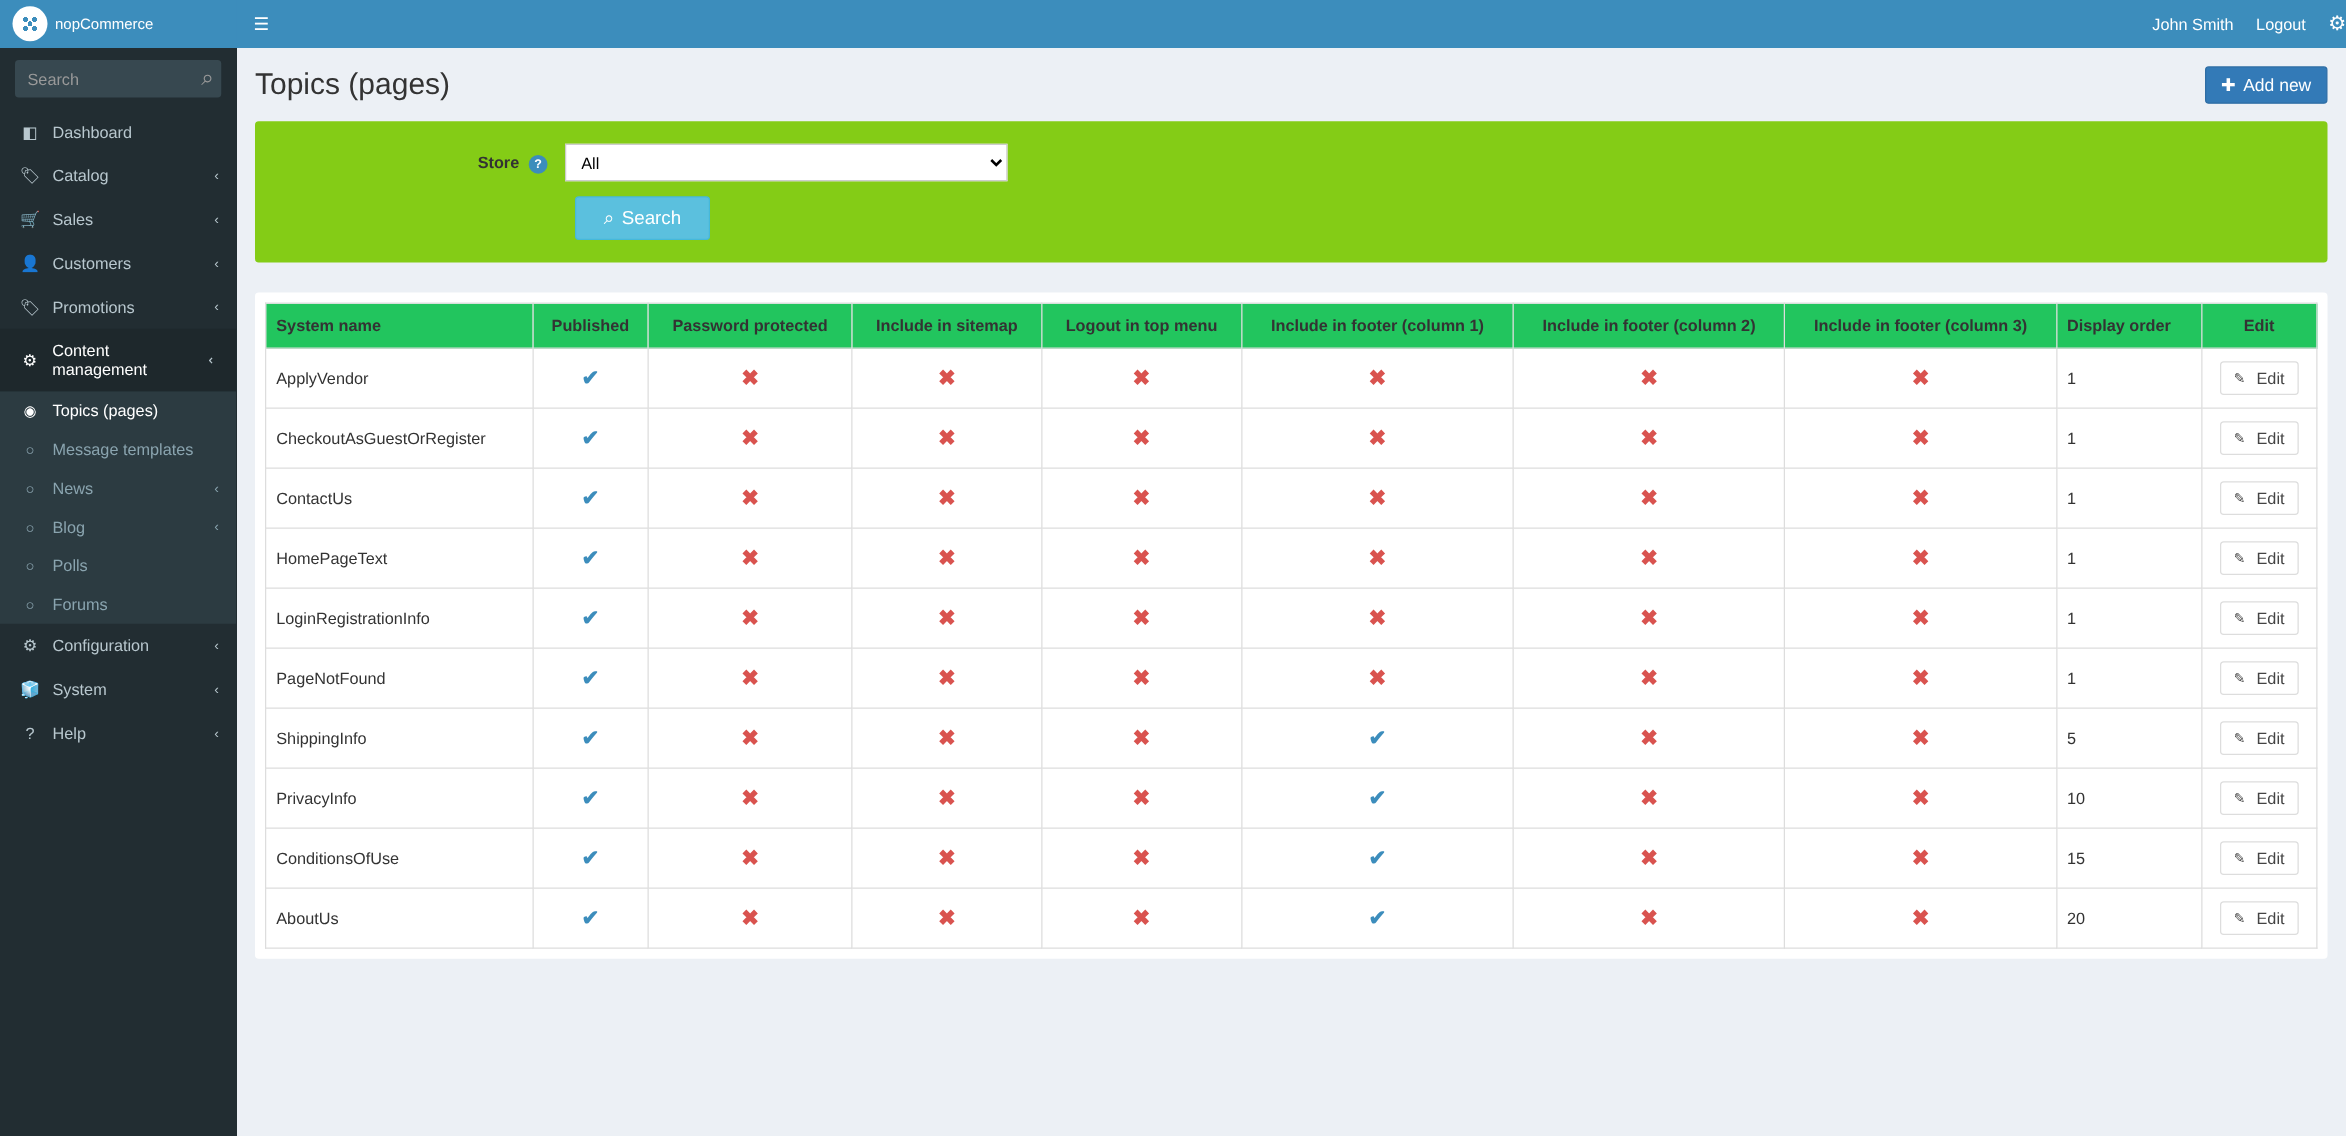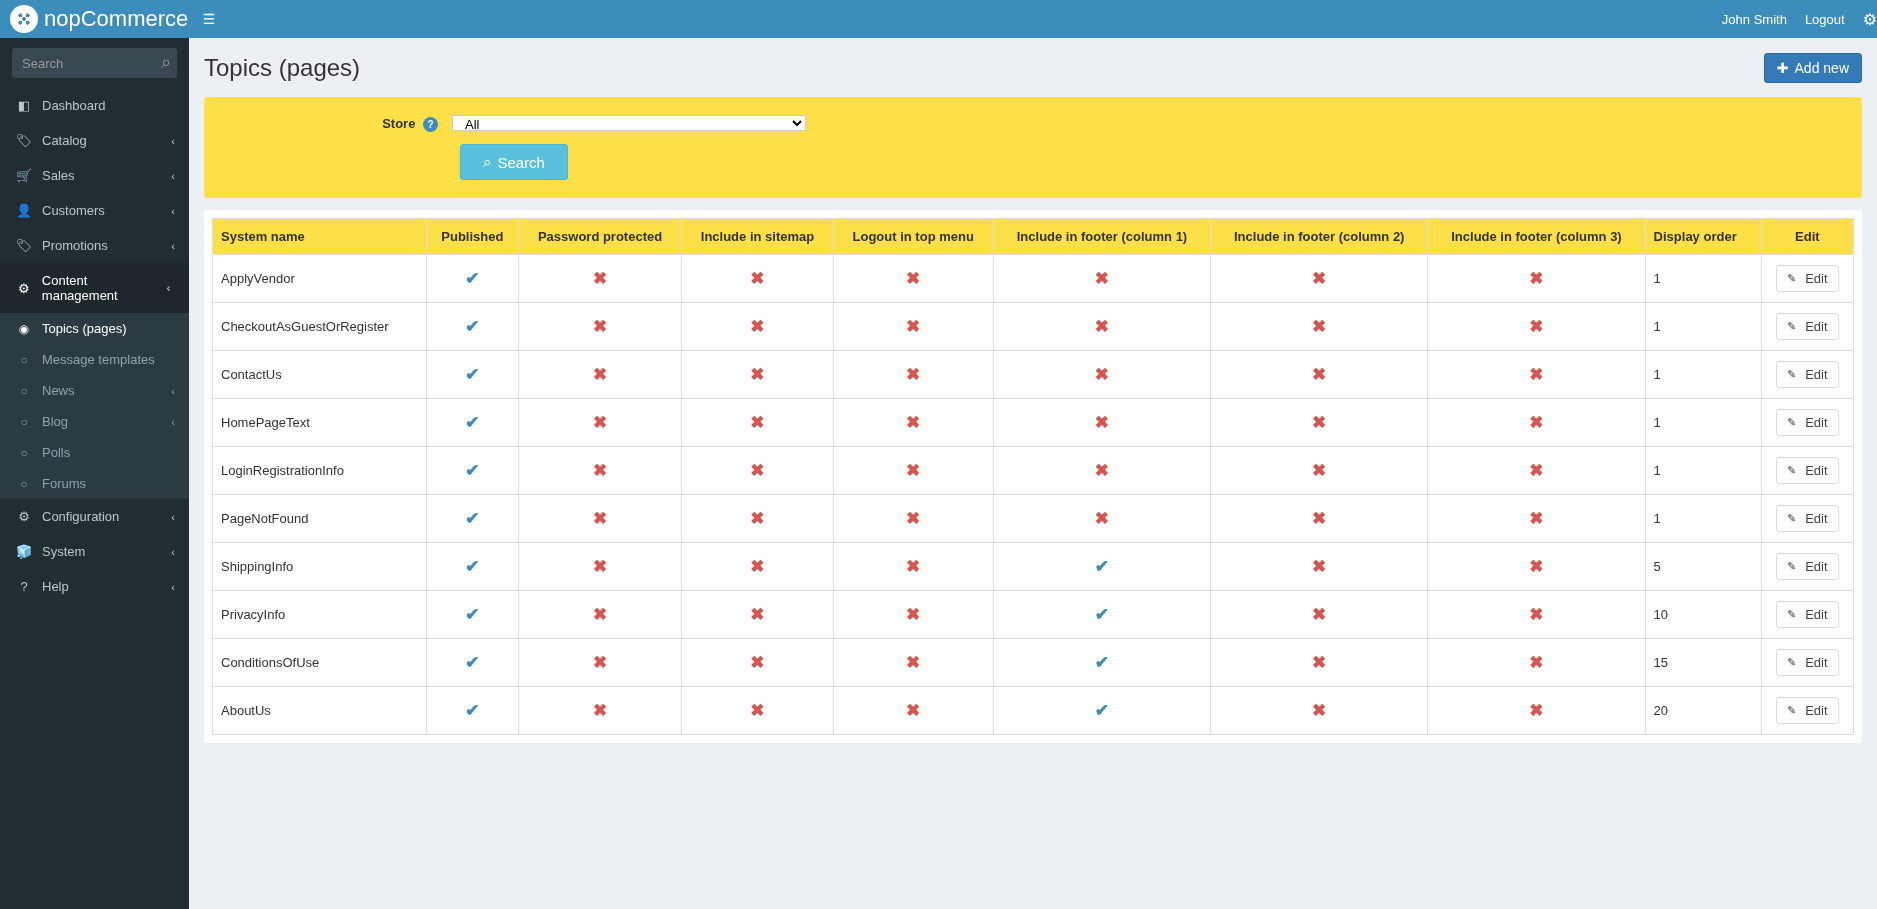--- a/index.html
+++ b/index.html
@@ -4,21 +4,21 @@
 <style>
 *{box-sizing:border-box;margin:0;padding:0}
 body{font-family:'Helvetica Neue',Helvetica,Arial,sans-serif;font-size:14px;color:#333;background:#ecf0f5;overflow:hidden}
 a{text-decoration:none;color:inherit}
 
 
 .top-header{height:38px;background:#3c8dbc;display:flex;align-items:center;color:#fff;position:fixed;top:0;left:0;right:0;z-index:10}
 .logo{width:189px;height:38px;background:#3c8dbc;display:flex;align-items:center;padding-left:10px;gap:6px}
 .logo-circle{width:28px;height:28px;border-radius:50%;background:#fff;display:flex;align-items:center;justify-content:center}
 .logo-dots{display:inline-block;width:18px;height:18px;border-radius:50%;background:radial-gradient(circle at 30% 30%,#3c8dbc 2px,transparent 2px),radial-gradient(circle at 70% 30%,#3c8dbc 2px,transparent 2px),radial-gradient(circle at 30% 70%,#3c8dbc 2px,transparent 2px),radial-gradient(circle at 70% 70%,#3c8dbc 2px,transparent 2px),radial-gradient(circle at 50% 50%,#3c8dbc 2px,transparent 2px)}
-.logo-text{font-size:22px;font-weight:300;color:#fff}
+.logo-text{font-size:12px;font-weight:300;color:#fff}
 .toggle-btn{width:40px;height:38px;display:flex;align-items:center;justify-content:center;cursor:pointer;color:#fff}
 .top-right{margin-left:auto;display:flex;align-items:center;gap:18px;padding-right:0;font-size:13px}
 .top-right a{cursor:pointer}
 .gear{font-size:16px}
 
 
 .sidebar{position:fixed;top:38px;left:0;width:189px;bottom:0;background:#222d32;color:#b8c7ce;overflow-y:auto}
 .search-box{padding:10px 12px;position:relative}
 .search-box input{width:100%;height:30px;background:#374850;border:none;border-radius:3px;color:#eee;padding:0 34px 0 10px;font-size:13px}
 .search-box input::placeholder{color:#999}
@@ -38,32 +38,32 @@
 .content{margin-left:189px;margin-top:38px;padding:15px}
 .page-header{display:flex;align-items:center;margin-bottom:14px}
 .page-title{font-size:24px;font-weight:400;color:#333}
 .btn{display:inline-flex;align-items:center;padding:6px 12px;border-radius:3px;font-size:14px;cursor:pointer;border:1px solid transparent;gap:6px}
 .btn-primary{background:#337ab7;color:#fff;border-color:#2e6da4}
 .btn-info{background:#5bc0de;color:#fff;border-color:#46b8da;padding:8px 22px;font-size:15px}
 .btn-default{background:#fff;color:#444;border-color:#ddd;padding:5px 10px;font-size:13px}
 .add-btn{margin-left:auto}
 
 
-.panel{background:#fde047;border-radius:3px;margin-bottom:12px;padding:18px 18px}
+.panel{background:#84cc16;border-radius:3px;margin-bottom:24px;padding:18px 18px}
 .filter-row{display:flex;align-items:center;gap:14px;margin-bottom:12px}
 .filter-label{width:216px;text-align:right;font-weight:700;font-size:13px}
 .help-icon{display:inline-flex;width:15px;height:15px;border-radius:50%;background:#3c8dbc;color:#fff;font-size:10px;align-items:center;justify-content:center;margin-left:4px;font-weight:700}
 .filter-control{flex:0 0 354px}
-select.form-control{width:100%;height:16px;border:1px solid #ccc;background:#fff;padding:0 8px;font-size:13px}
+select.form-control{width:100%;height:30px;border:1px solid #ccc;background:#fff;padding:0 8px;font-size:13px}
 .filter-btn-row{padding-left:238px}
 
 
 .table-panel{background:#fff;padding:8px;border-radius:3px}
 table{width:100%;border-collapse:collapse;font-size:13px}
-th{background:#fde047;border:1px solid #ddd;padding:10px 8px;text-align:center;font-weight:700;color:#333}
+th{background:#22c55e;border:1px solid #ddd;padding:10px 8px;text-align:center;font-weight:700;color:#333}
 th.left{text-align:left}
 td{border:1px solid #ddd;padding:10px 8px;color:#333}
 td.center{text-align:center}
 .check{color:#3c8dbc;font-size:17px;font-weight:700}
 .cross{color:#d9534f;font-size:17px;font-weight:700}
 .pencil{font-size:11px;margin-right:3px}
 
 
 .i{font-style:normal;display:inline-block}
 </style>

